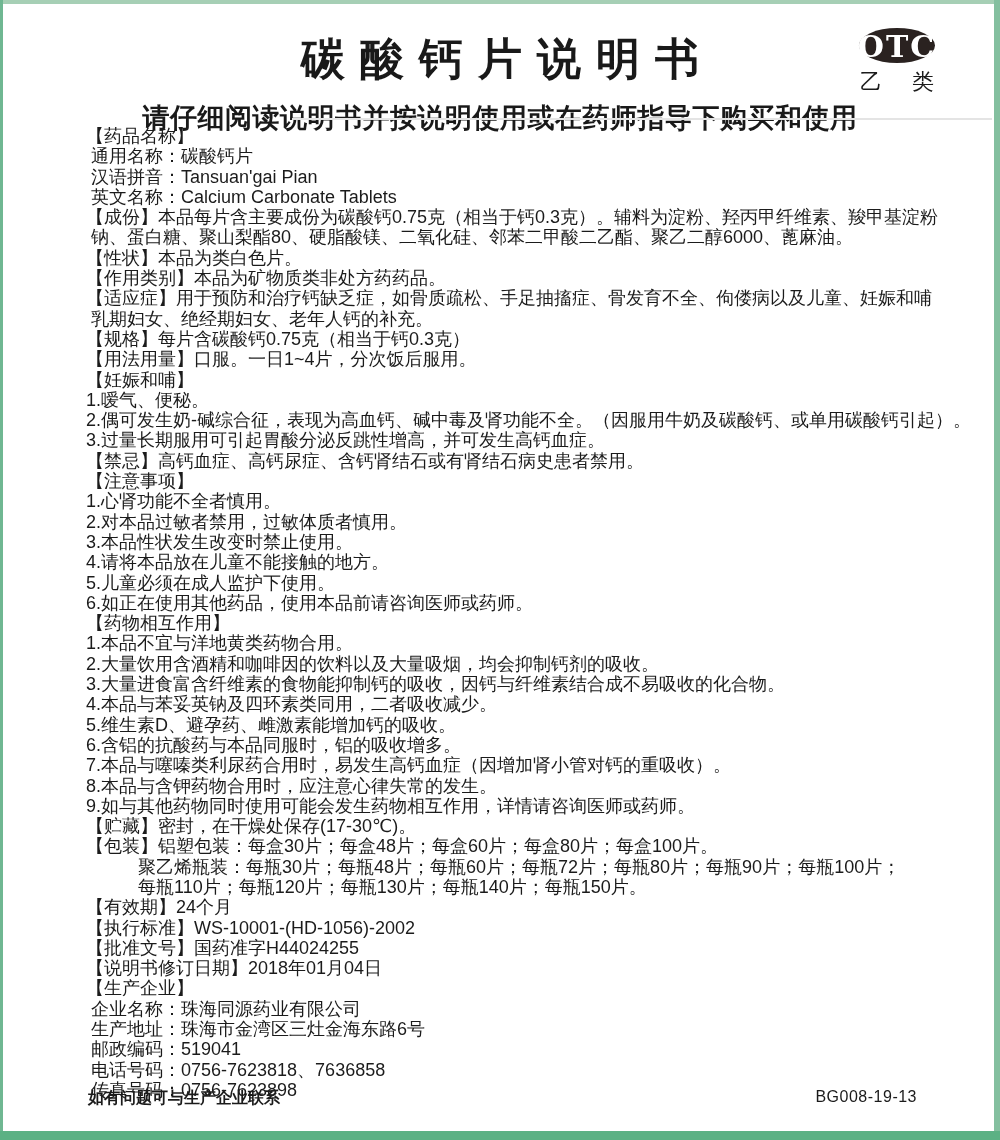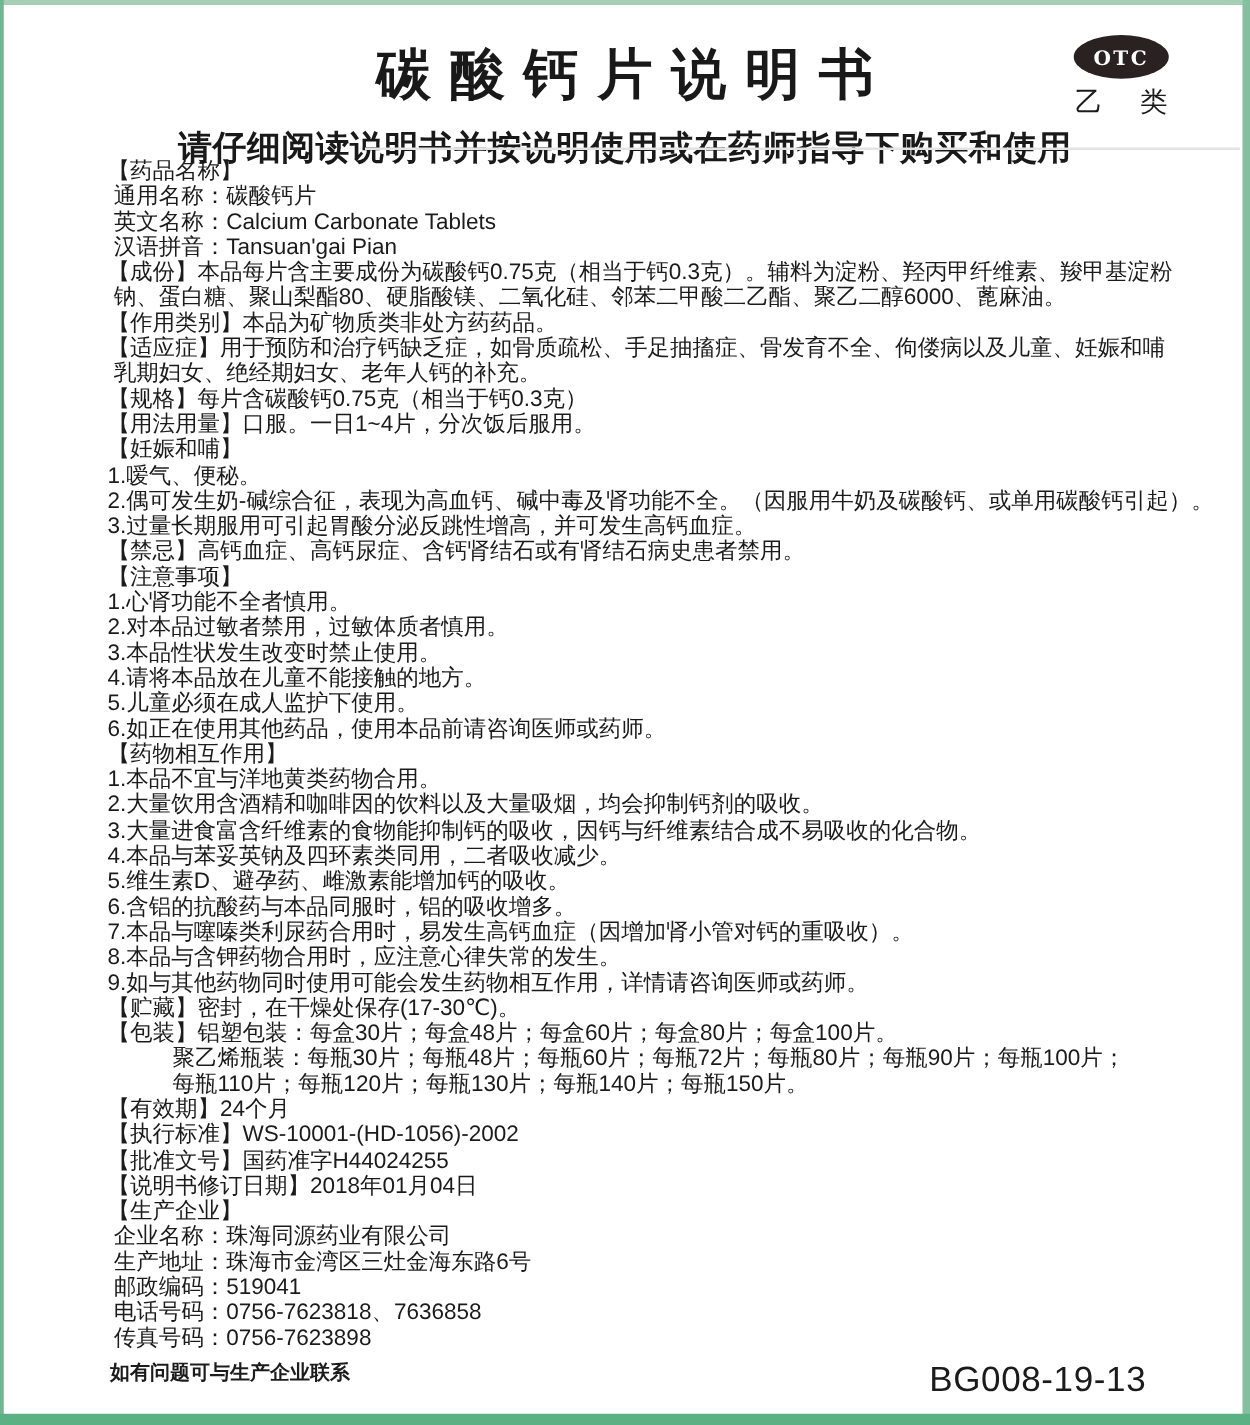--- a/index.html
+++ b/index.html
@@ -40,21 +40,21 @@
   .subtitle-ghost {
     position: absolute; top: 118px; left: 292px; width: 700px; height: 2px;
     background: #e4e4e4;
   }
   .otc-wrap { position: absolute; top: 28px; right: 60px; width: 86px; text-align: center; }
   .otc-oval {
     width: 76px; height: 35px; margin: 0 auto;
     border-radius: 50%;
     display: flex; align-items: center; justify-content: center;
     font-family: "DejaVu Serif", "Liberation Serif", serif;
-    font-weight: bold; font-size: 16px; letter-spacing: 2px;
+    font-weight: bold; font-size: 30px; letter-spacing: 2px;
     padding-top: 1px;
   }
   .otc-class {
     margin-top: 4px;
     font-size: 22px;
     letter-spacing: 12px;
     margin-right: -12px;
     white-space: nowrap;
     color: #1b1b1b;
     text-align: center;
@@ -67,21 +67,21 @@
   }
   .line { white-space: nowrap; }
   .line.indent-1 { padding-left: 5px; }
   .line.indent-2 { padding-left: 52px; }
 
   .footer {
     position: absolute; top: 1088px; left: 88px; right: 83px;
     display: flex; justify-content: space-between; align-items: flex-start;
   }
   .contact-note { font-size: 16px; font-weight: bold; white-space: nowrap; }
-  .doc-code { font-size: 28px; white-space: nowrap; letter-spacing: 0.5px; text-align: right; }
+  .doc-code { font-size: 16px; white-space: nowrap; letter-spacing: 0.5px; text-align: right; }
 </style>
 </head>
 <body>
 
 <div class="page">
 
   <div class="border-top" style="background-color: rgb(166, 207, 181);"></div>
   <div class="border-left" style="background-color: rgb(111, 183, 146);"></div>
   <div class="border-right" style="background-color: rgb(132, 191, 159);"></div>
   <div class="border-bottom" style="background-color: rgb(91, 177, 132);"></div>
@@ -93,24 +93,25 @@
   <div class="subtitle-ghost"></div>
 
   <div class="otc-wrap">
     <div class="otc-oval" style="background-color: rgb(42, 34, 32); color: rgb(255, 255, 255);">OTC</div>
     <div class="otc-class">乙 类</div>
   </div>
 
   <div class="doc-body" id="doc-body">
       <div class="line indent-0">【药品名称】</div>
       <div class="line indent-1">通用名称：碳酸钙片</div>
+      <div class="line indent-1">汉语拼音：Tansuan'gai Pian</div>
       <div class="line indent-1">英文名称：Calcium Carbonate Tablets</div>
-      <div class="line indent-1">汉语拼音：Tansuan'gai Pian</div>
       <div class="line indent-0">【成份】本品每片含主要成份为碳酸钙0.75克（相当于钙0.3克）。辅料为淀粉、羟丙甲纤维素、羧甲基淀粉</div>
       <div class="line indent-1">钠、蛋白糖、聚山梨酯80、硬脂酸镁、二氧化硅、邻苯二甲酸二乙酯、聚乙二醇6000、蓖麻油。</div>
+      <div class="line indent-0">【性状】本品为类白色片。</div>
       <div class="line indent-0">【作用类别】本品为矿物质类非处方药药品。</div>
       <div class="line indent-0">【适应症】用于预防和治疗钙缺乏症，如骨质疏松、手足抽搐症、骨发育不全、佝偻病以及儿童、妊娠和哺</div>
       <div class="line indent-1">乳期妇女、绝经期妇女、老年人钙的补充。</div>
       <div class="line indent-0">【规格】每片含碳酸钙0.75克（相当于钙0.3克）</div>
       <div class="line indent-0">【用法用量】口服。一日1~4片，分次饭后服用。</div>
       <div class="line indent-0">【妊娠和哺】</div>
       <div class="line indent-0">1.嗳气、便秘。</div>
       <div class="line indent-0">2.偶可发生奶-碱综合征，表现为高血钙、碱中毒及肾功能不全。（因服用牛奶及碳酸钙、或单用碳酸钙引起）。</div>
       <div class="line indent-0">3.过量长期服用可引起胃酸分泌反跳性增高，并可发生高钙血症。</div>
       <div class="line indent-0">【禁忌】高钙血症、高钙尿症、含钙肾结石或有肾结石病史患者禁用。</div>

